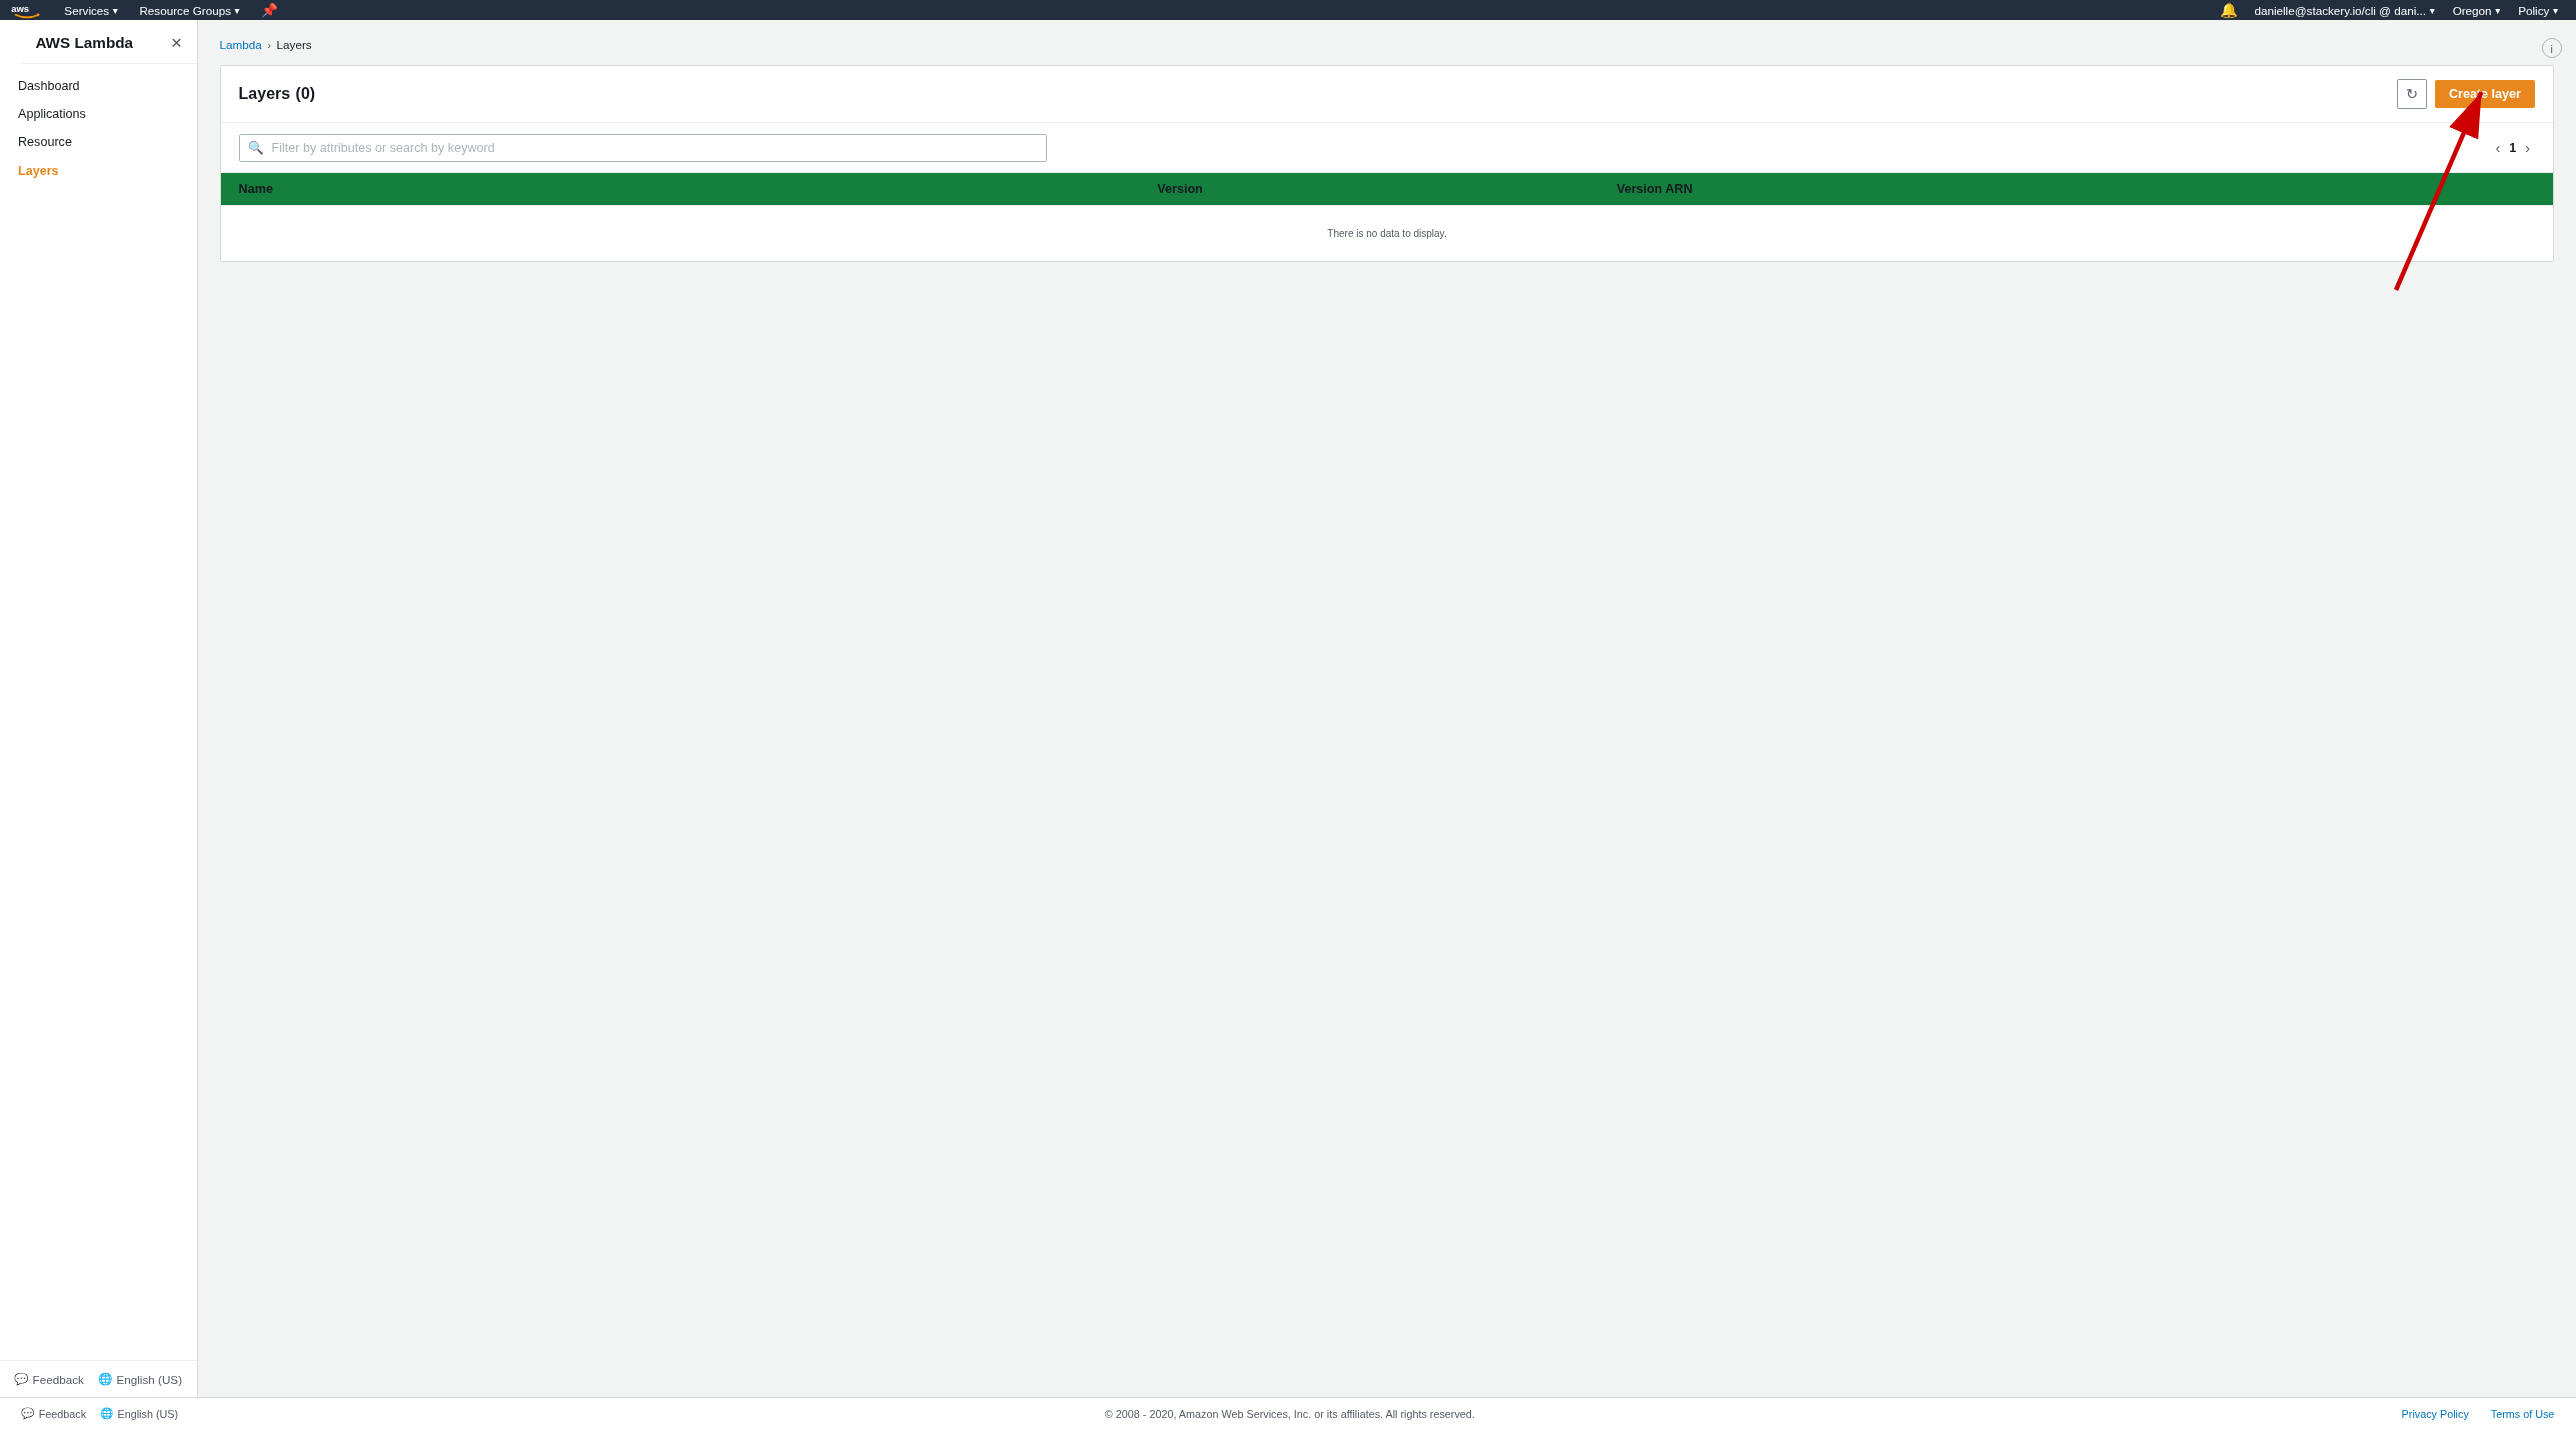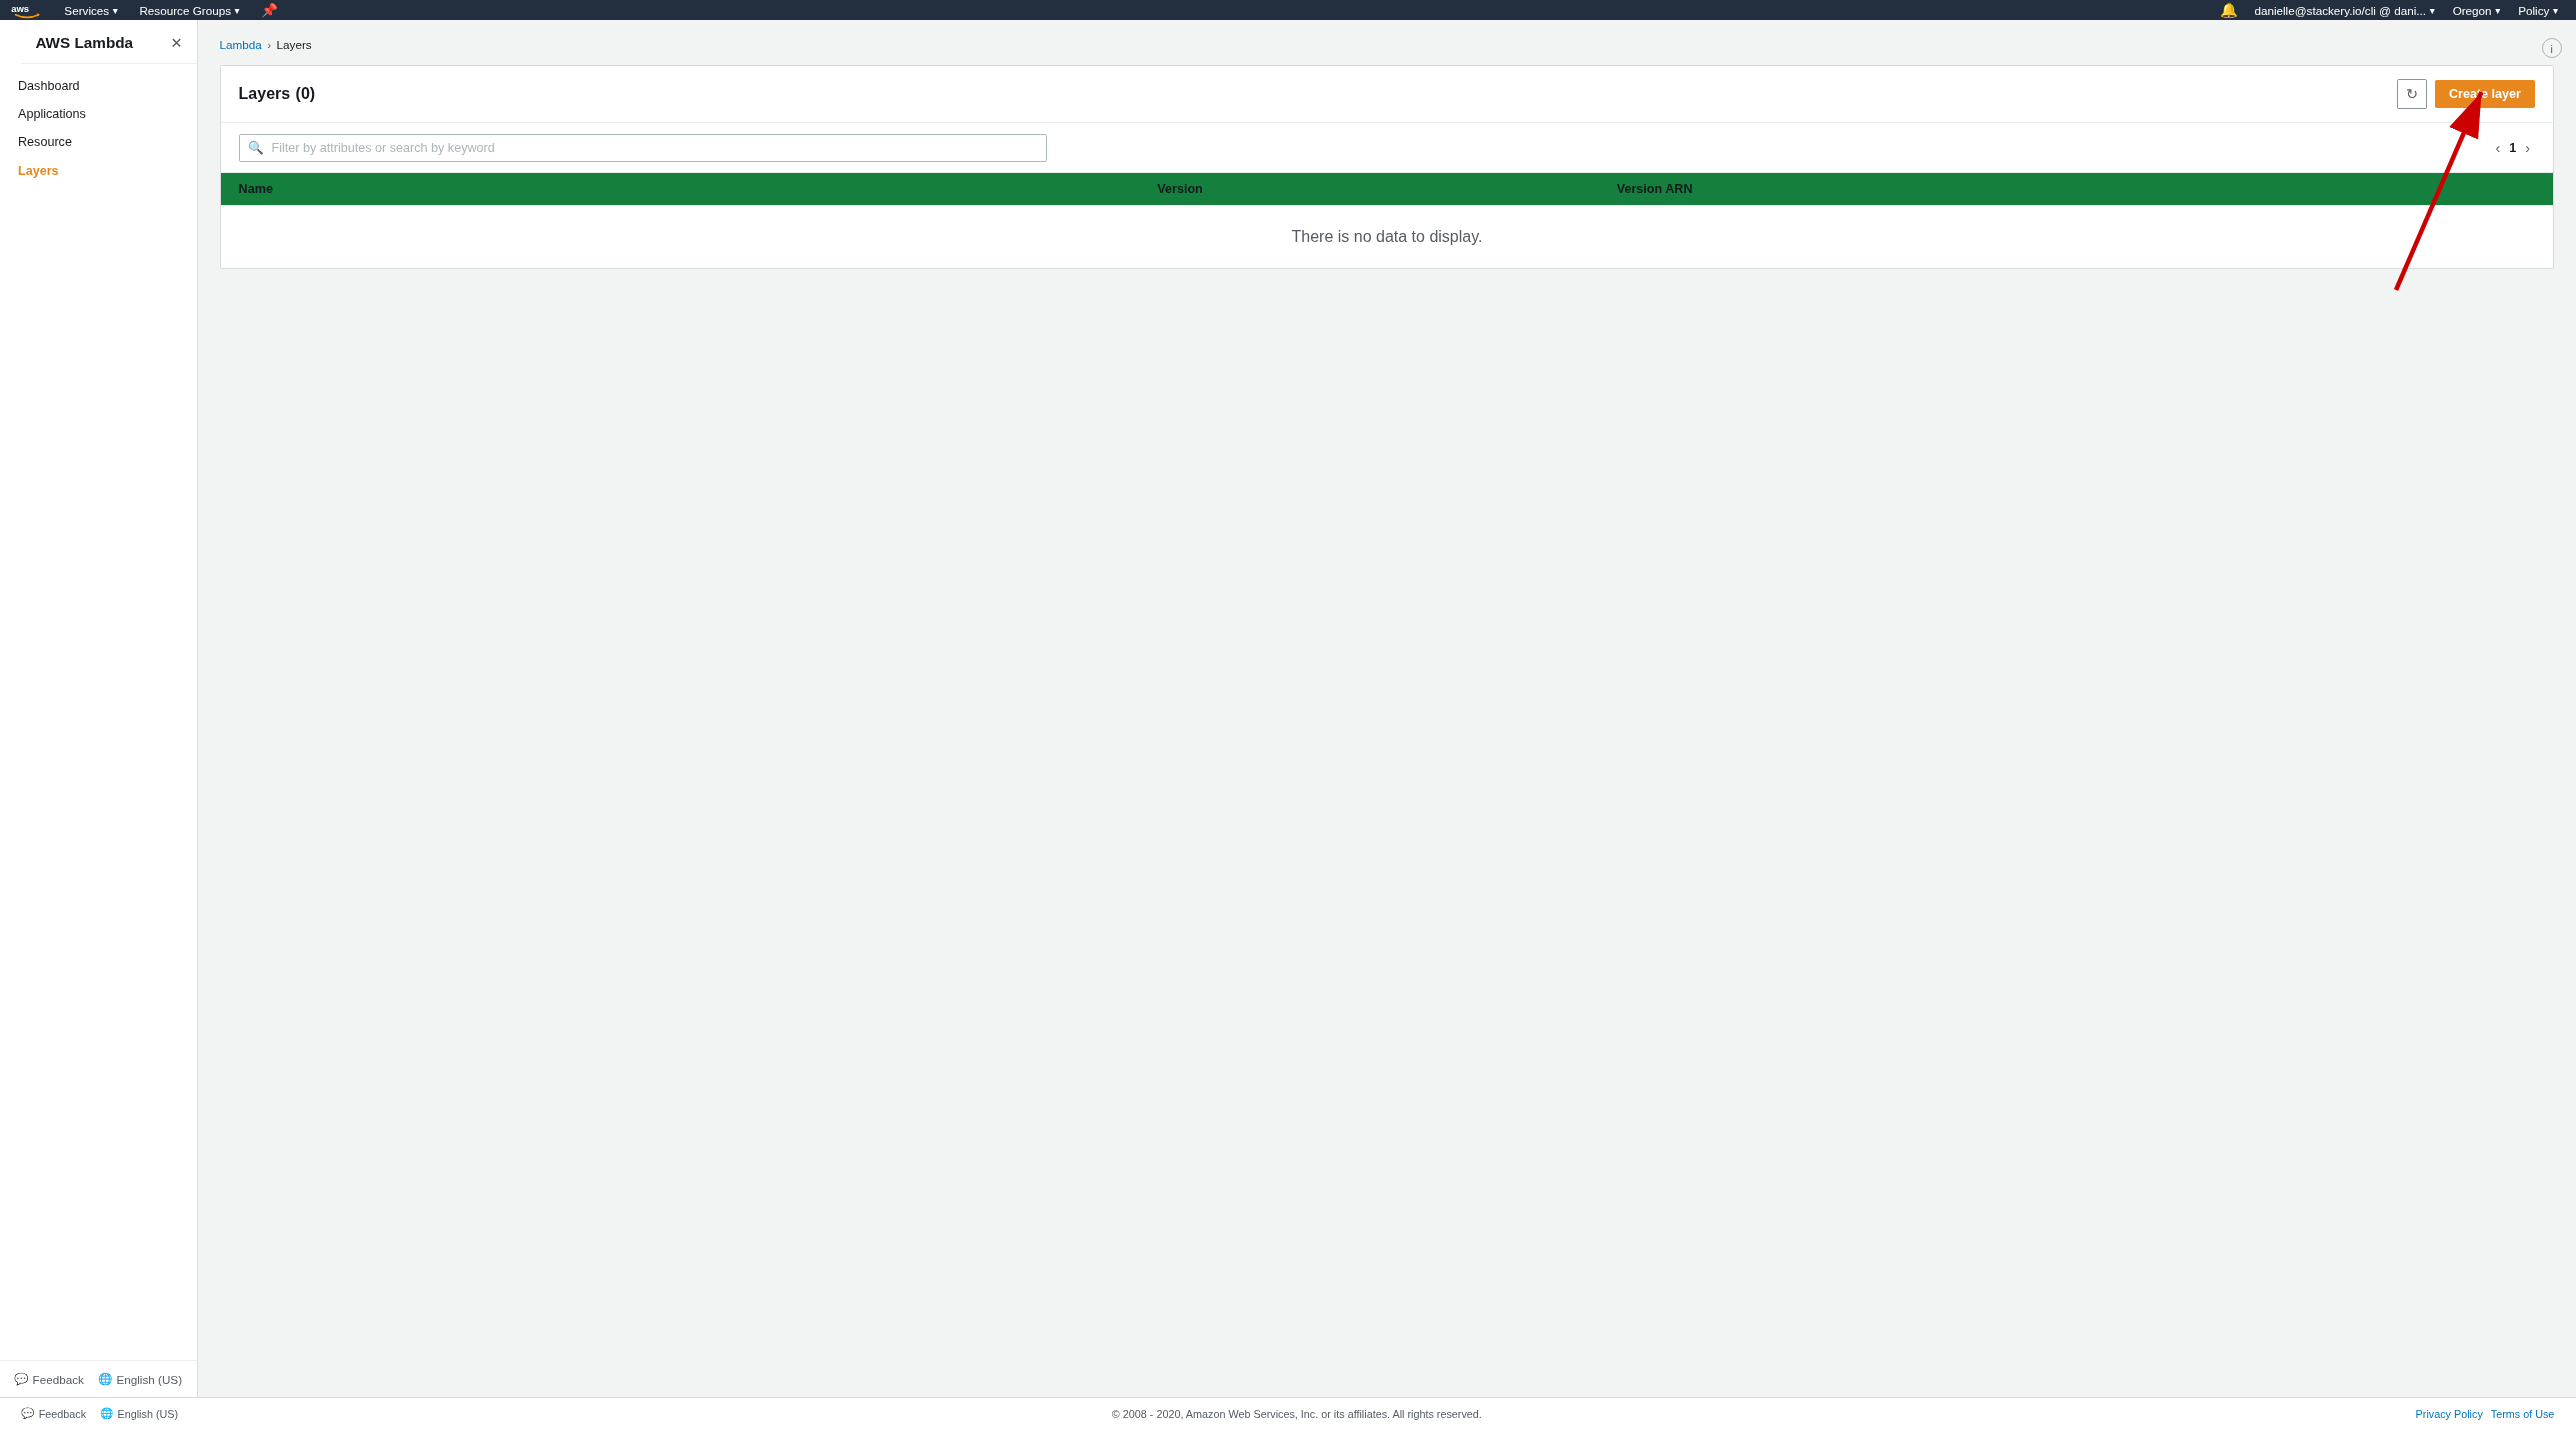--- a/index.html
+++ b/index.html
@@ -217,21 +217,21 @@
     }
     .col-header {
       font-size: 12.6px;
       font-weight: 700;
       color: #16191f;
     }
     .empty-row {
       padding: 21.6px 18px;
       text-align: center;
       color: #545b64;
-      font-size: 16px;
+      font-size: 10px;
     }
 
     
     .info-icon-corner {
       position: absolute;
       top: 18px;
       right: 14.4px;
       width: 20px; height: 20px;
       border: 0.9px solid #aab7b8;
       border-radius: 50%;
@@ -248,21 +248,21 @@
       padding: 9px 21.6px;
       display: flex;
       align-items: center;
       justify-content: space-between;
       font-size: 10.8px;
       color: #545b64;
       flex-shrink: 0;
     }
     .footer-left { display: flex; align-items: center; gap: 14.4px; }
     .footer-center { color: #545b64; }
-    .footer-right { display: flex; gap: 8px; }
+    .footer-right { display: flex; gap: 22px; }
     .footer-link { color: #0073bb; cursor: pointer; text-decoration: none; }
 
     
     .arrow-overlay {
       position: absolute;
       pointer-events: none;
       top: 54px;
       right: 72px;
       width: 162px;
       height: 234px;

